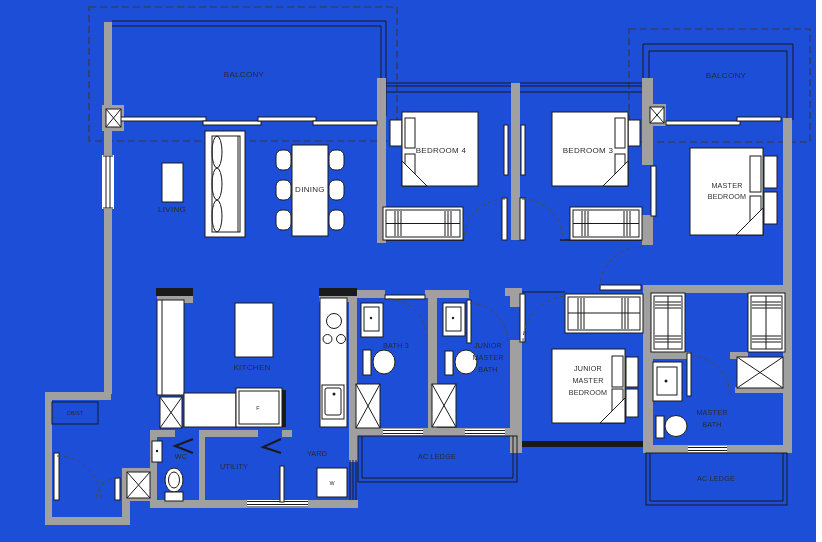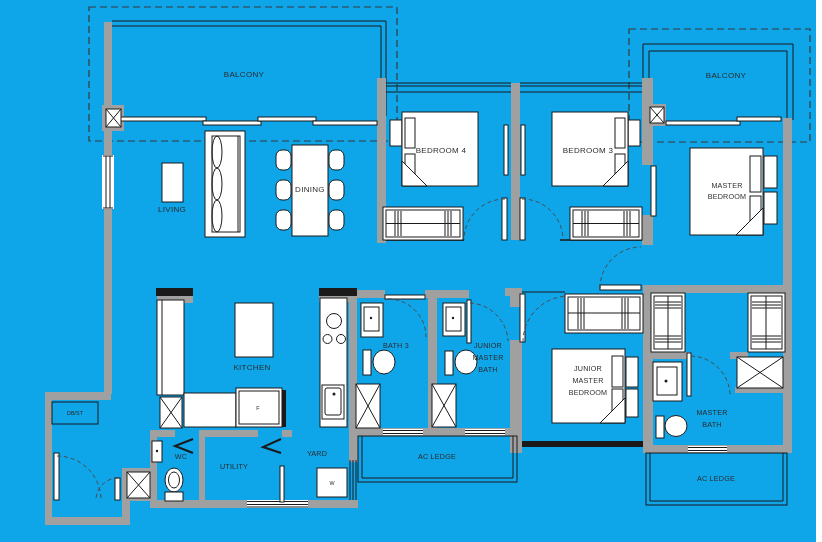--- a/index.html
+++ b/index.html
@@ -1,16 +1,16 @@
 <!DOCTYPE html>
 <html><head>
 <meta charset="utf-8">
 <style>
   html,body{margin:0;padding:0;background:#fff;}
-  .stage{position:relative;width:816px;height:542px;background:#0ea5e9;overflow:hidden;}
+  .stage{position:relative;width:816px;height:542px;background:#1d4ed8;overflow:hidden;}
   svg{position:absolute;left:0;top:0;}
   .wall{fill:#a0a0a0;stroke:none;}
   .blackwall{fill:#1a1a1a;stroke:none;}
   .ln{stroke:#1a1a1a;stroke-width:1;fill:none;}
   .ln15{stroke:#1a1a1a;stroke-width:1.4;fill:none;}
   .fur{stroke:#1a1a1a;stroke-width:1;fill:#ffffff;}
   .furn{stroke:#1a1a1a;stroke-width:1;fill:none;}
   .dash{stroke:#3a3a3a;stroke-width:1.2;fill:none;stroke-dasharray:7 4;}
   .arc{stroke:#4a4a4a;stroke-width:1;fill:none;stroke-dasharray:4 3;}
   .xbox{stroke:#1a1a1a;stroke-width:1;fill:#ffffff;}

